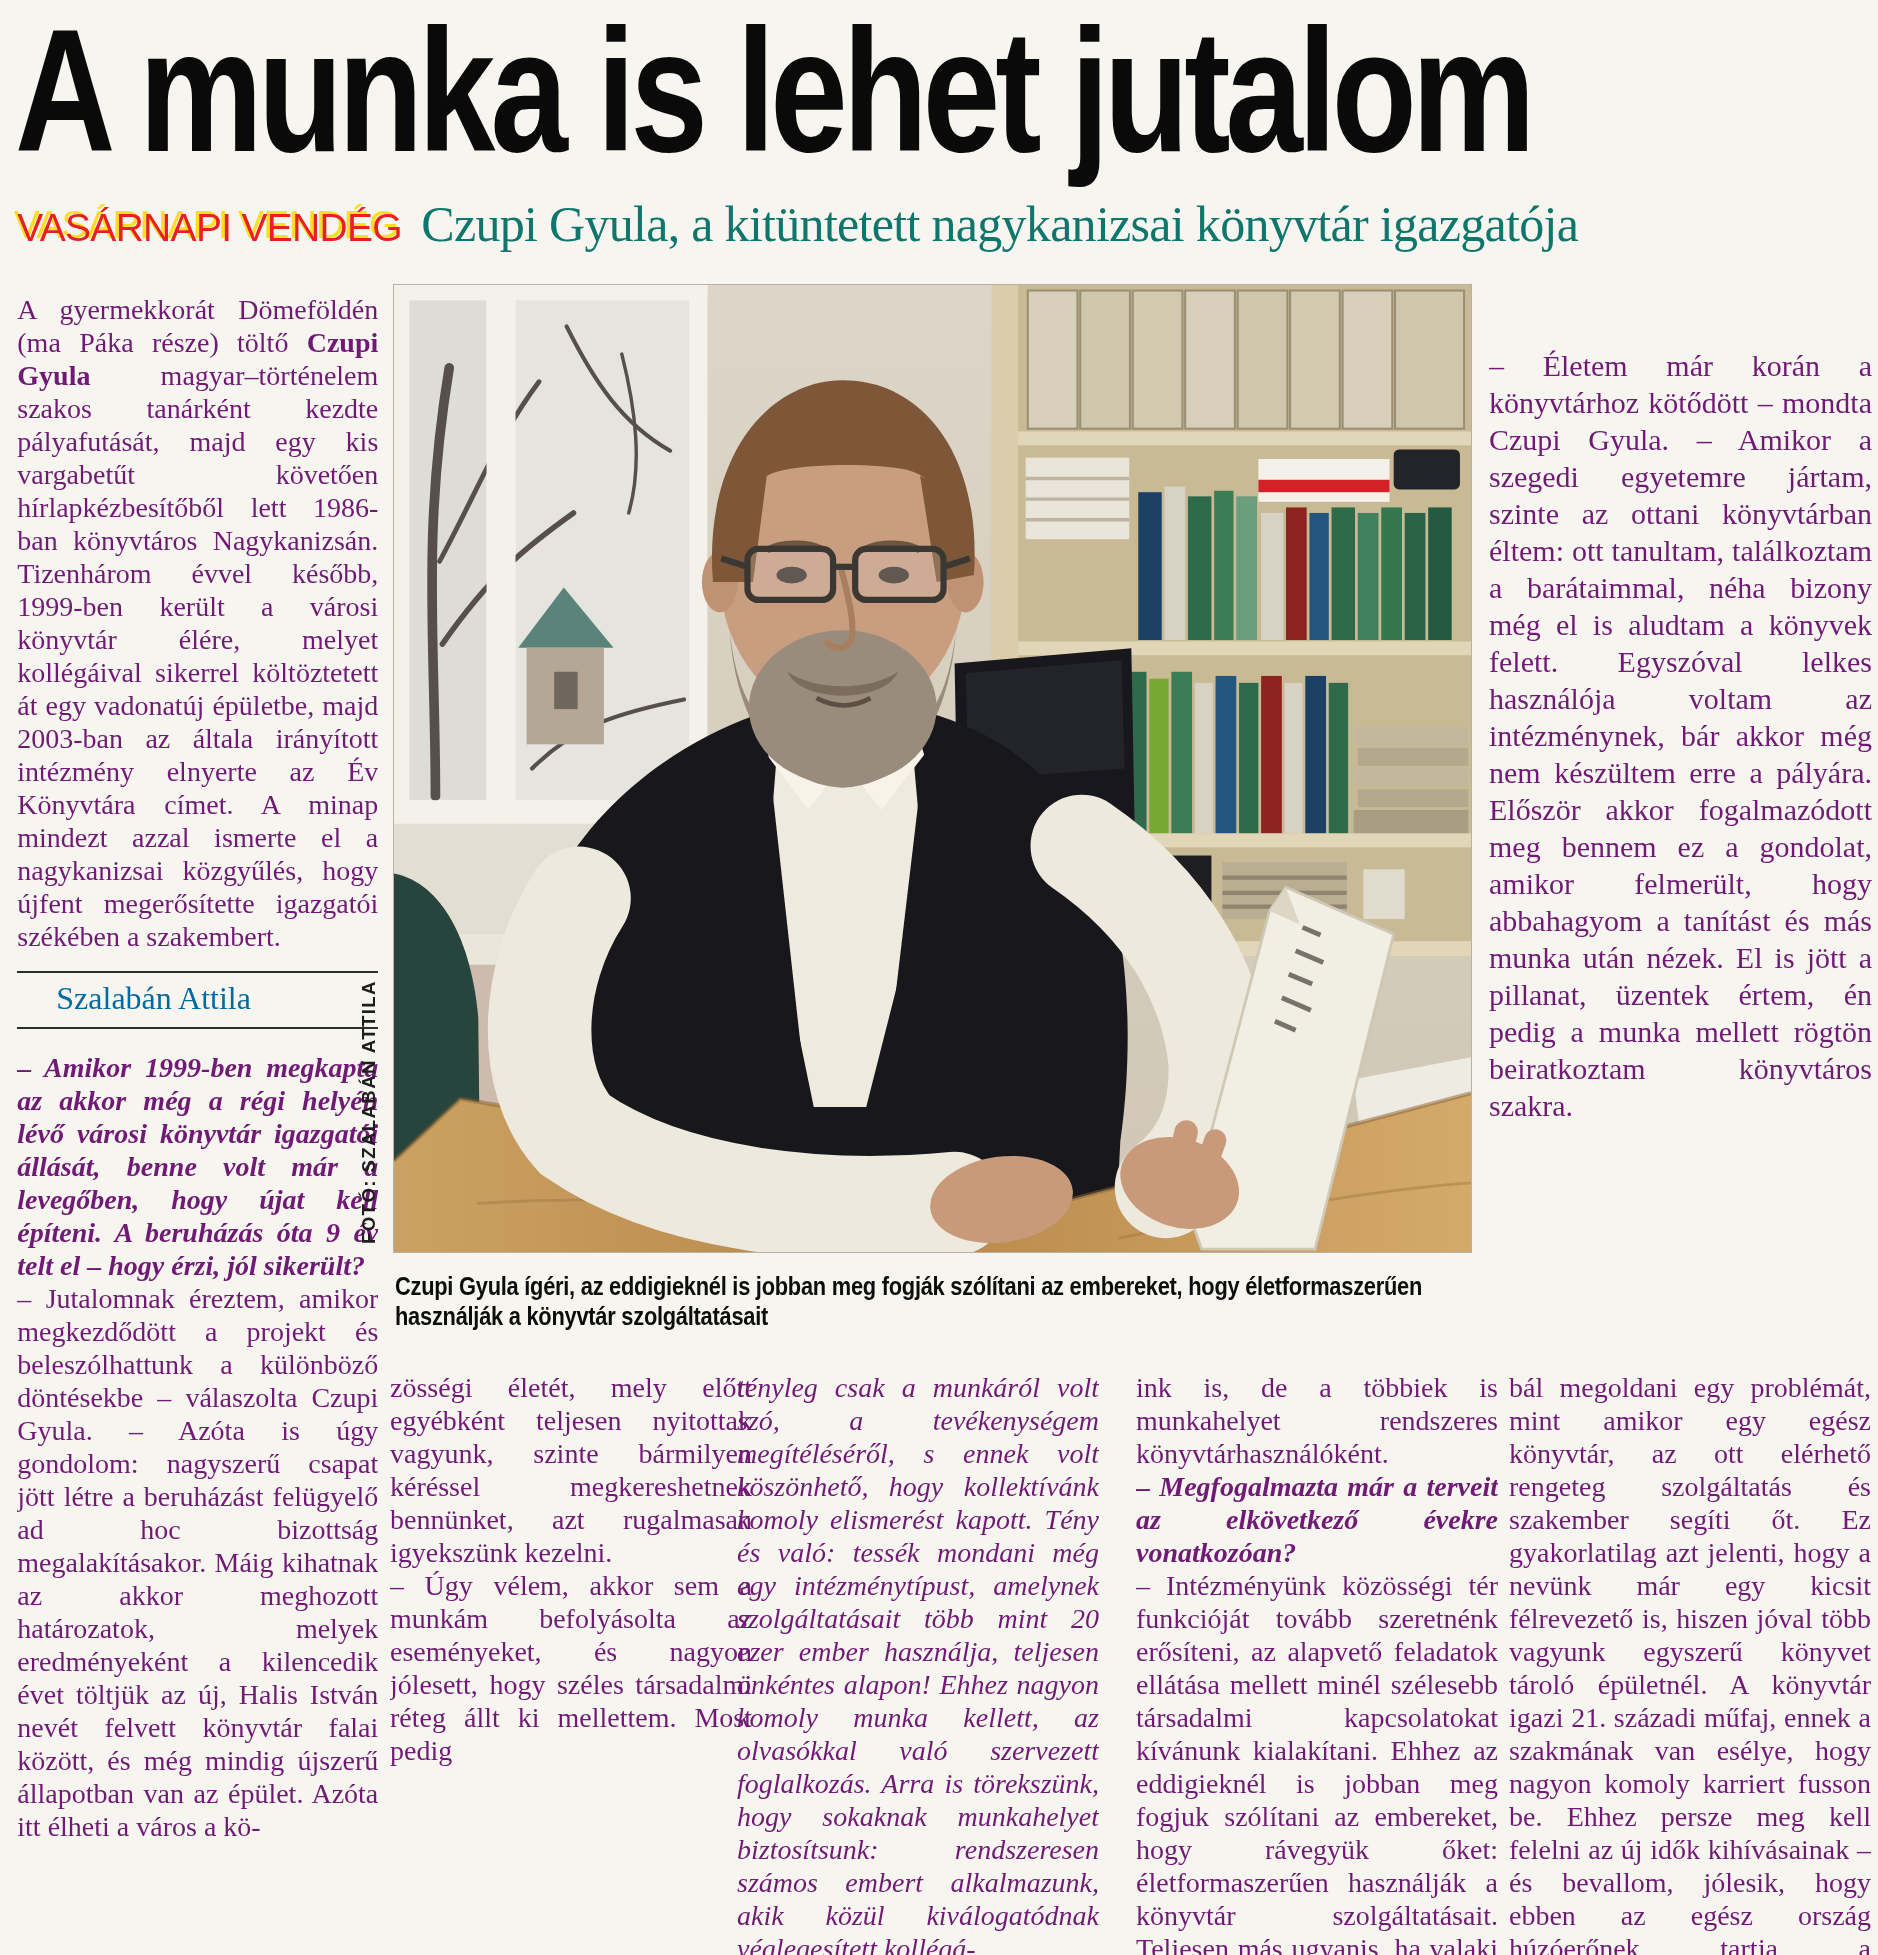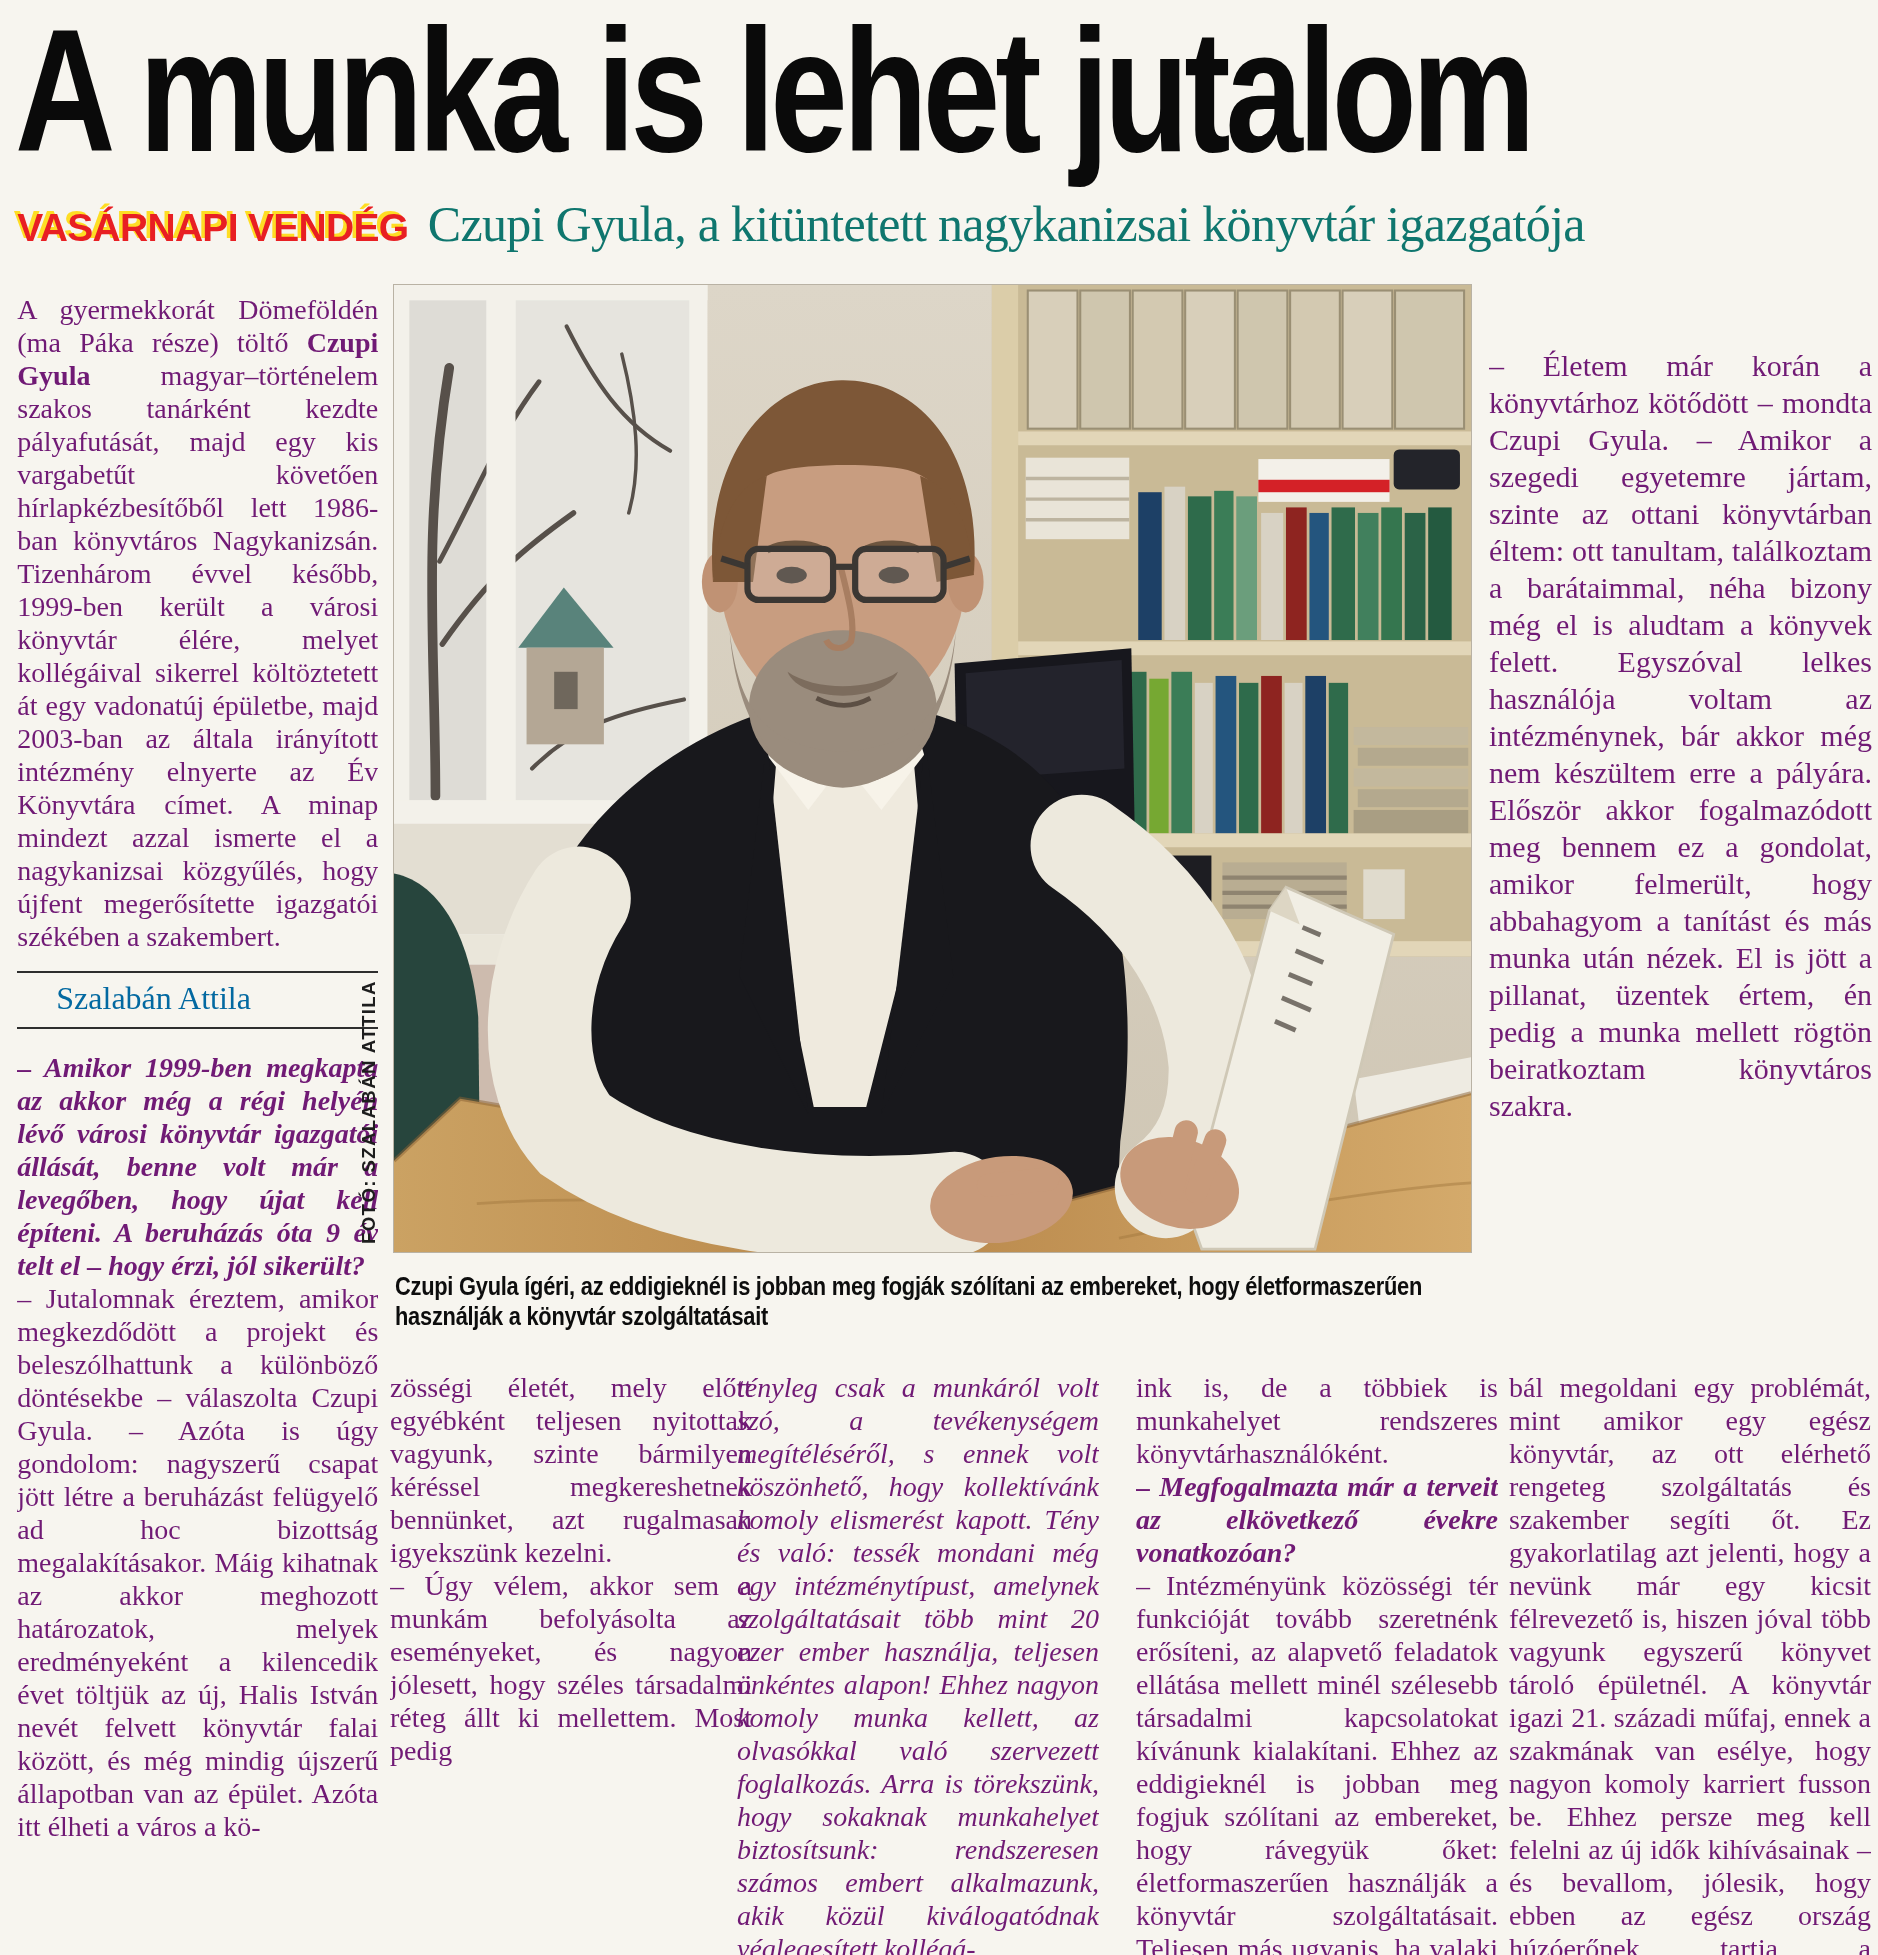--- a/index.html
+++ b/index.html
@@ -22,21 +22,21 @@
     transform-origin: left top;
     white-space: nowrap;
     color: #0a0a0a;
   }
   .kicker-row {
     position: absolute; left: 17.3px; top: 195px; width: 1658px;
     display: flex; align-items: baseline; gap: 19.3px;
   }
   .kicker {
     font-family: "Liberation Sans", sans-serif;
-    font-weight: bold;
+    font-weight: normal;
     font-size: 39px;
     white-space: nowrap;
     color: #e81f23;
     text-shadow: -3.5px -3.5px 0 rgba(255, 216, 0, 0.85);
     letter-spacing: -0.7px;
   }
   .subtitle {
     font-size: 50px;
     white-space: nowrap;
     color: #0f766e;

